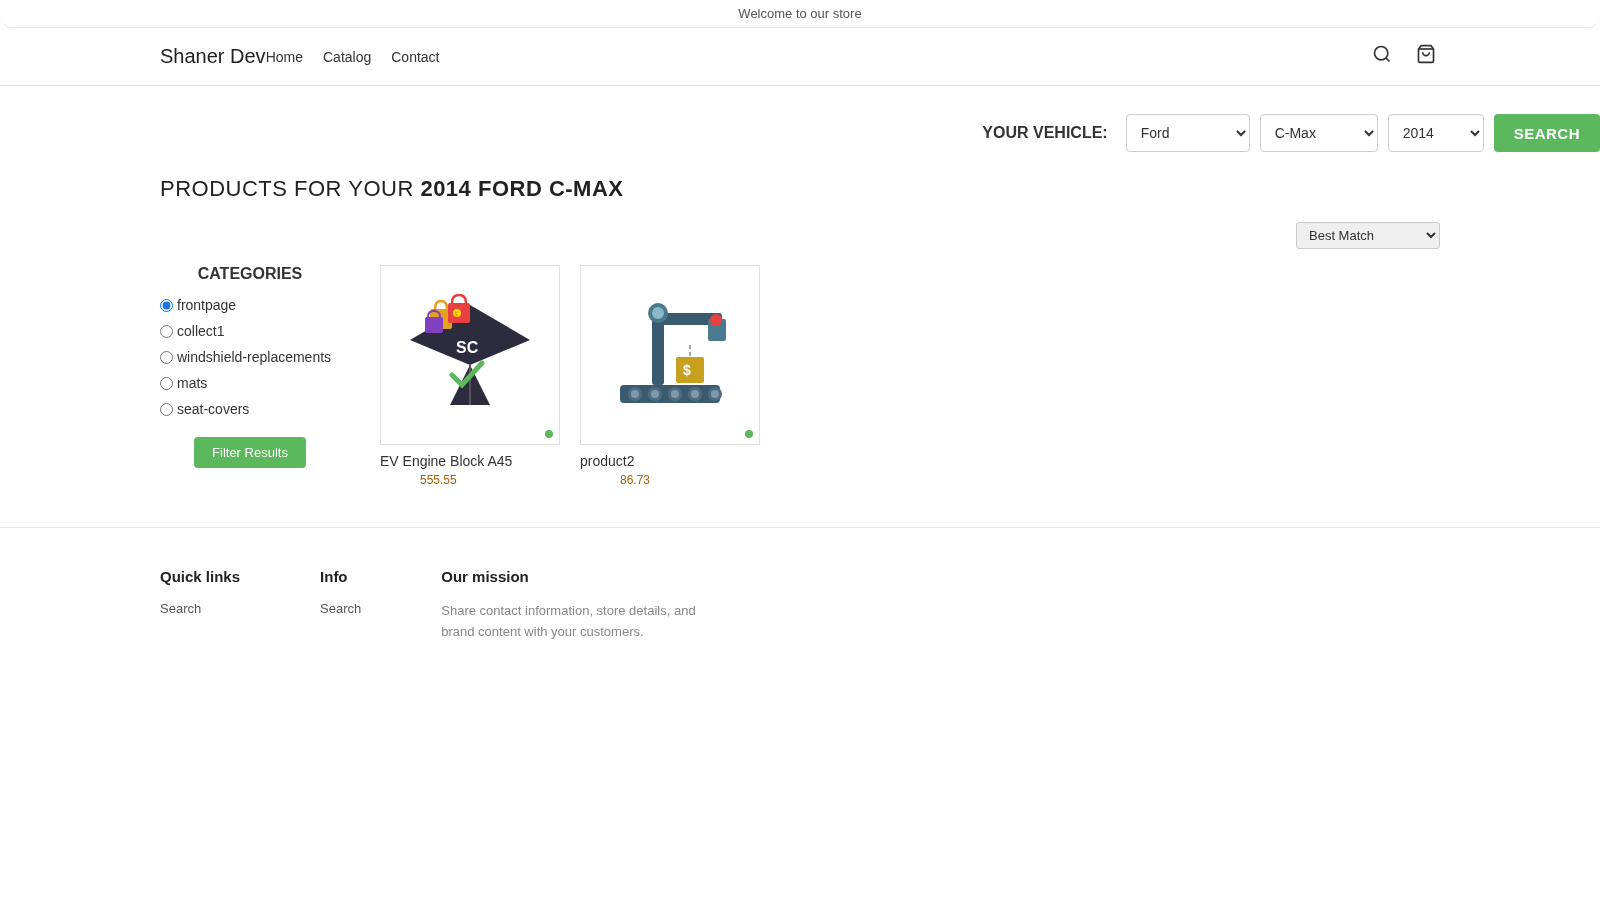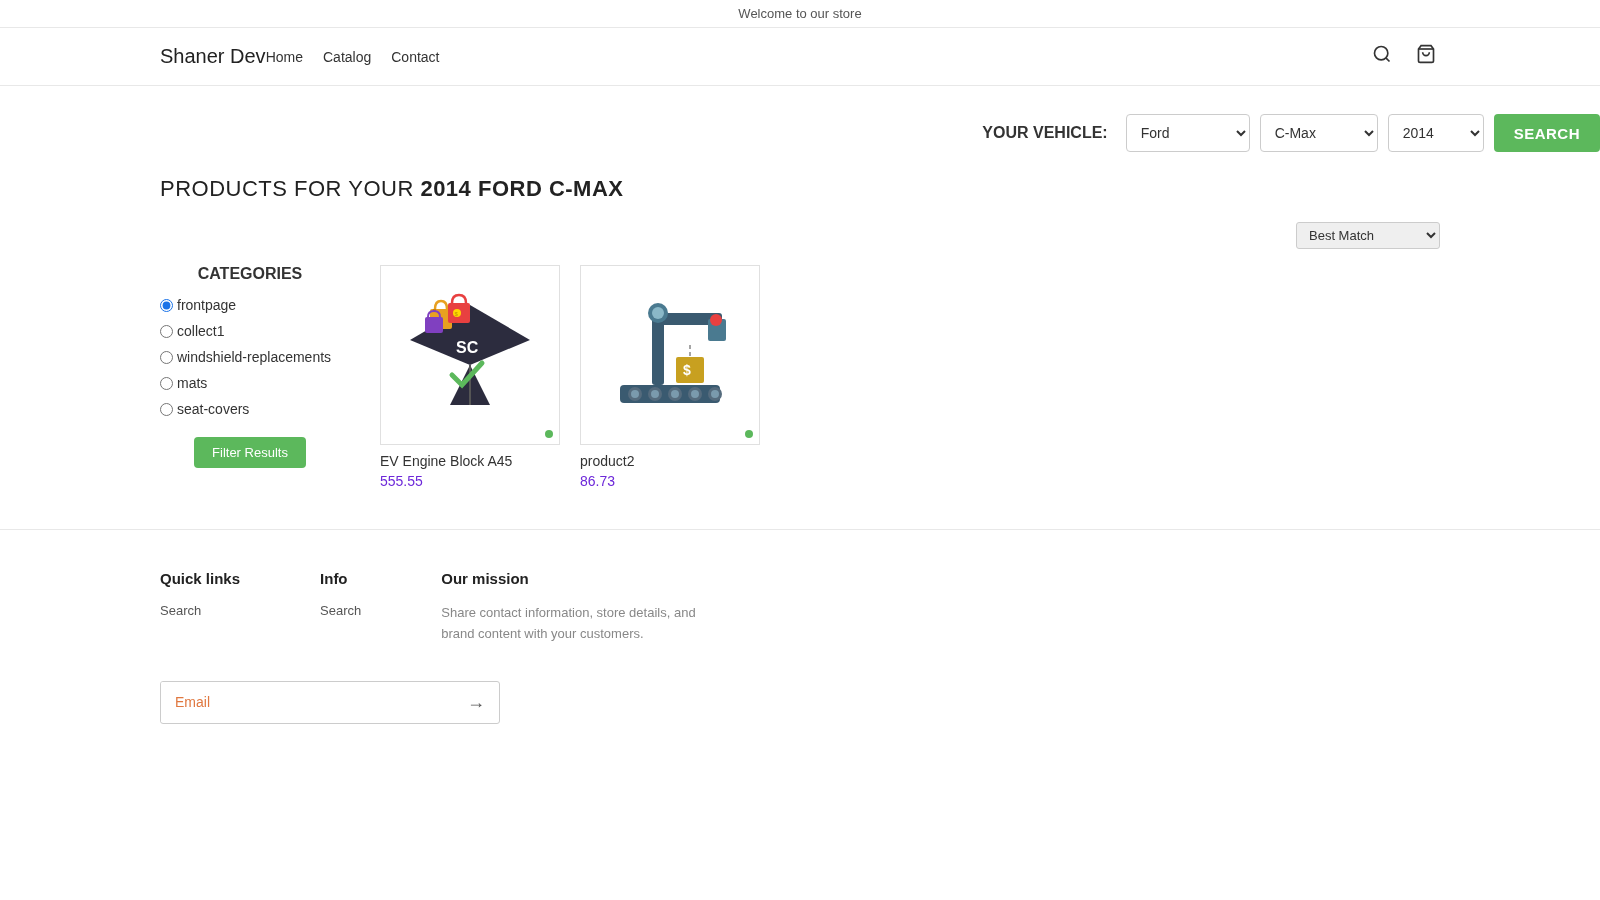--- a/index.html
+++ b/index.html
@@ -5,20 +5,21 @@
     * { box-sizing: border-box; margin: 0; padding: 0; }
     body { font-family: -apple-system, BlinkMacSystemFont, 'Helvetica Neue', Arial, sans-serif; background: #fff; color: #333; font-size: 14px; }
 
     
     .top-bar {
       text-align: center;
       font-size: 13px;
       color: #555;
       padding: 6px 0;
       border-bottom: 1px solid #e8e8e8;
+      border-radius: 13px;
     }
 
     
     .header {
       display: flex;
       align-items: center;
       justify-content: space-between;
       padding: 12px 160px;
       border-bottom: 1px solid #e8e8e8;
     }
@@ -195,23 +196,24 @@
     .product-image-wrapper svg {
       width: 140px;
       height: 140px;
     }
     .product-name {
       font-size: 14px;
       color: #333;
       margin-top: 8px;
     }
     .product-price {
-      font-size: 14px;
-      color: #6d28d9;
+      font-size: 12px;
+      color: #a16207;
       margin-top: 4px;
+      margin-left: 40px;
     }
 
     
     .footer {
       border-top: 1px solid #e8e8e8;
       padding: 40px 160px 60px;
     }
     .footer-columns {
       display: flex;
       gap: 80px;
@@ -475,18 +477,14 @@
       <a href="#">Search</a>
     </div>
 
     <div class="footer-column">
       <h3>Our mission</h3>
       <p>Share contact information, store details, and brand content with your customers.</p>
     </div>
   </div>
 
   <div class="subscribe-section">
-    <div class="email-form">
-      <input type="email" placeholder="Email" style="">
-      <button>→</button>
-    </div>
   </div>
 </footer>
 
 </body></html>

